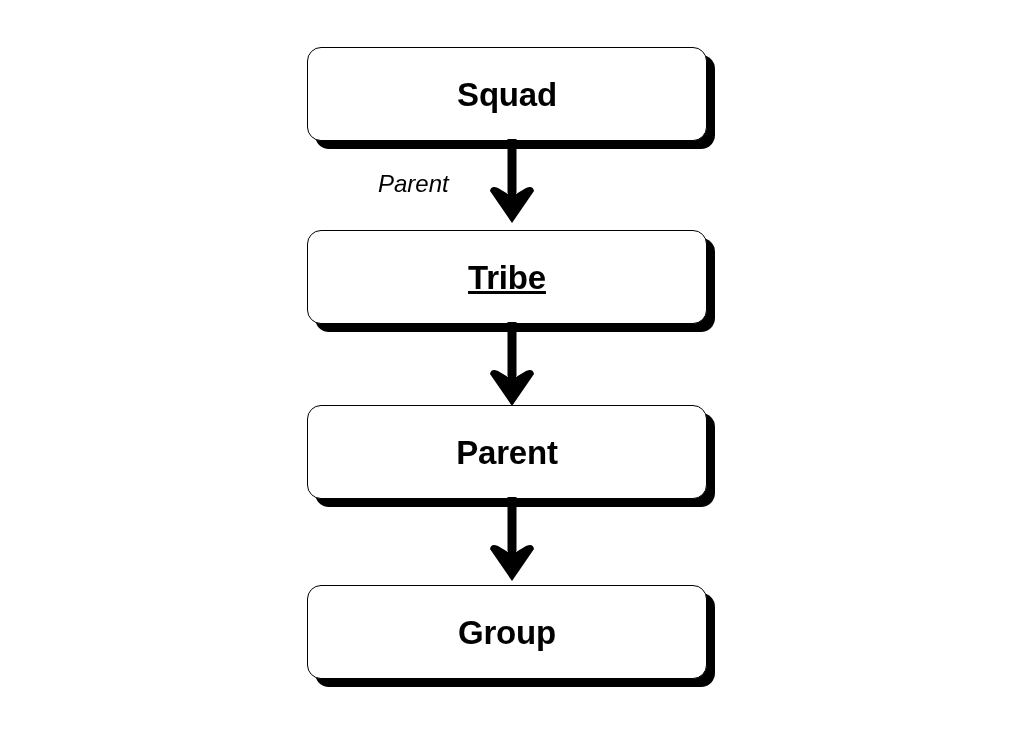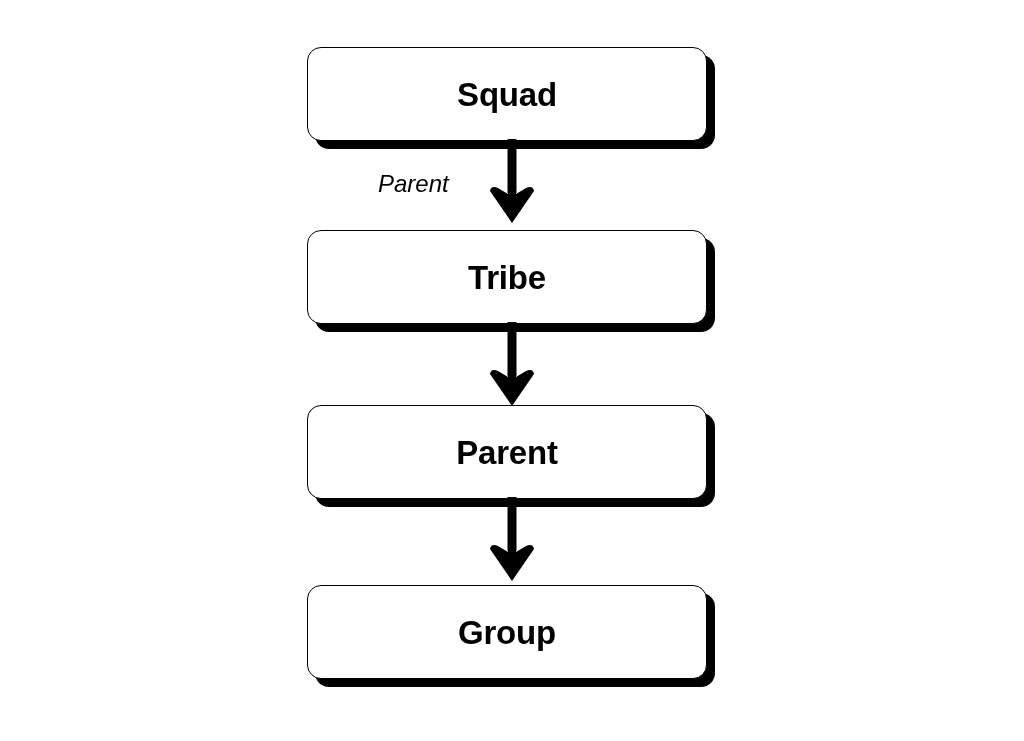--- a/index.html
+++ b/index.html
@@ -42,21 +42,21 @@
     font-family: "Liberation Sans", sans-serif;
     font-size: 33px;
     font-weight: bold;
     color: #000000;
     letter-spacing: -0.2px;
     line-height: 1;
     user-select: none;
   }
 
   #node-squad  { top: 47px; }
-  #node-tribe  { top: 230px; }
+  #node-tribe  { top: 230px; text-decoration: underline; }
   #node-domain { top: 405px; }
   #node-group  { top: 585px; align-items: center; }
 
   
   .connector {
     position: absolute;
     left: 489px;
     width: 46px;
     height: 84px;
   }

